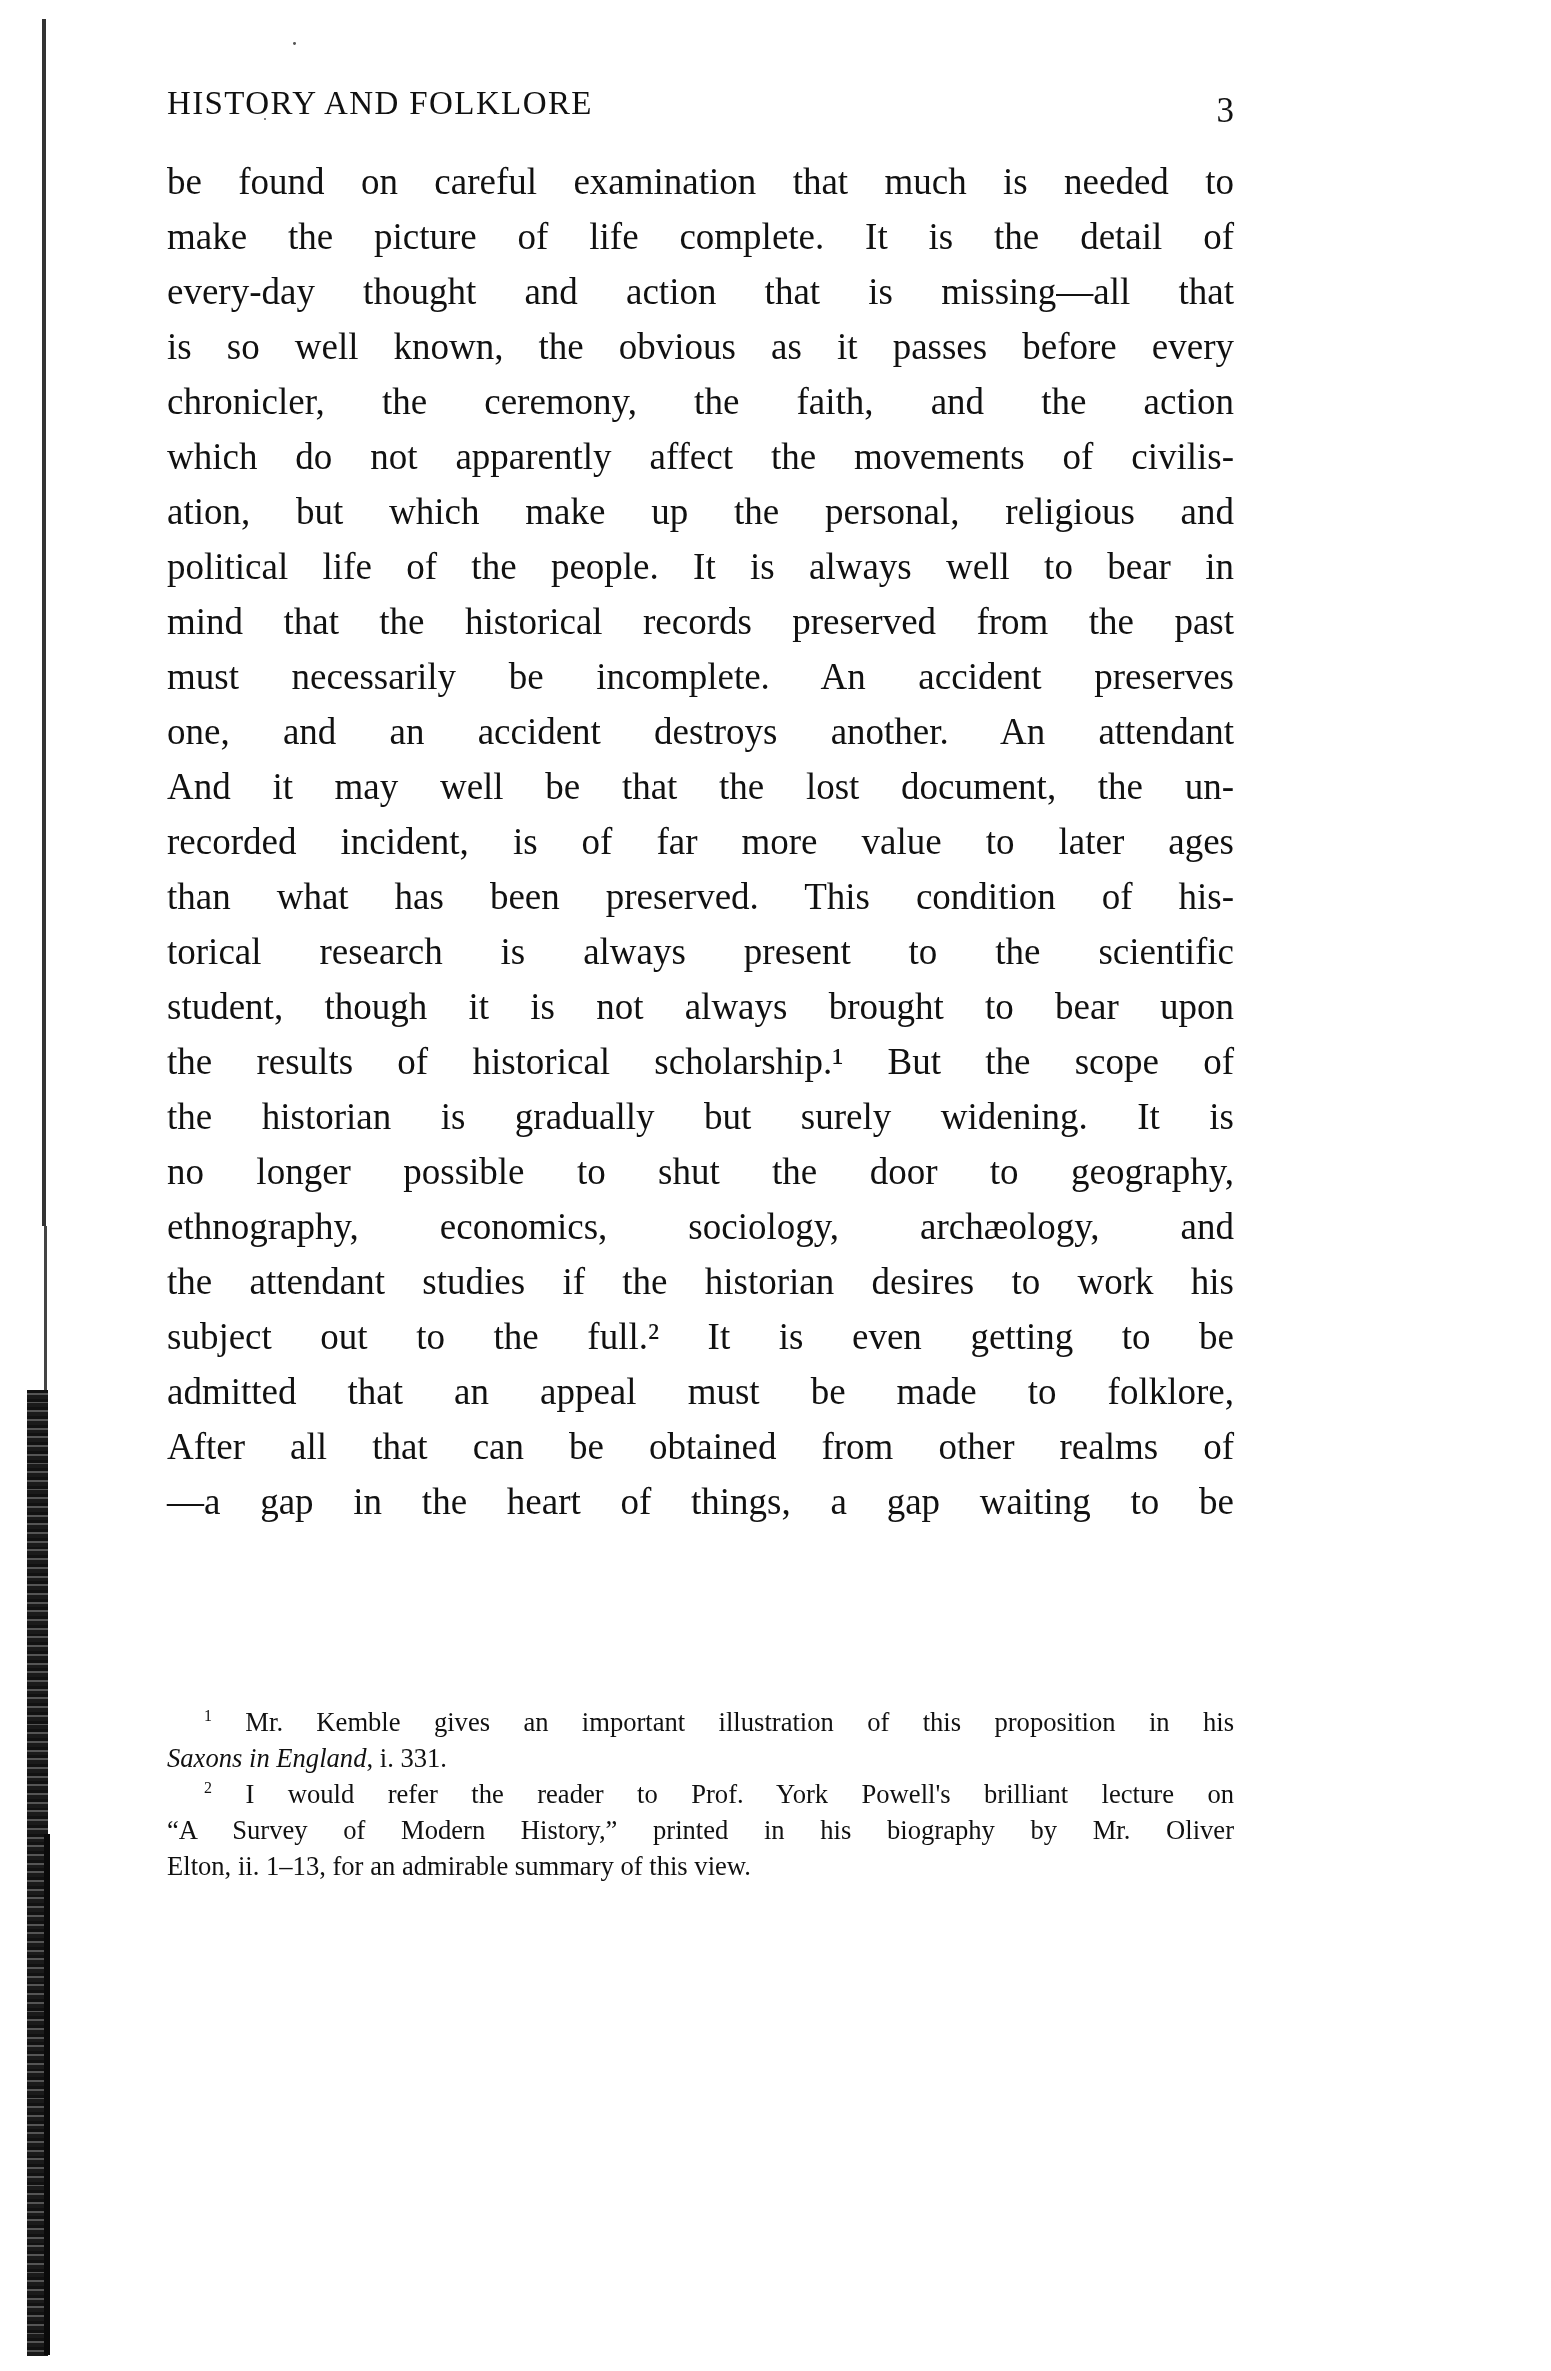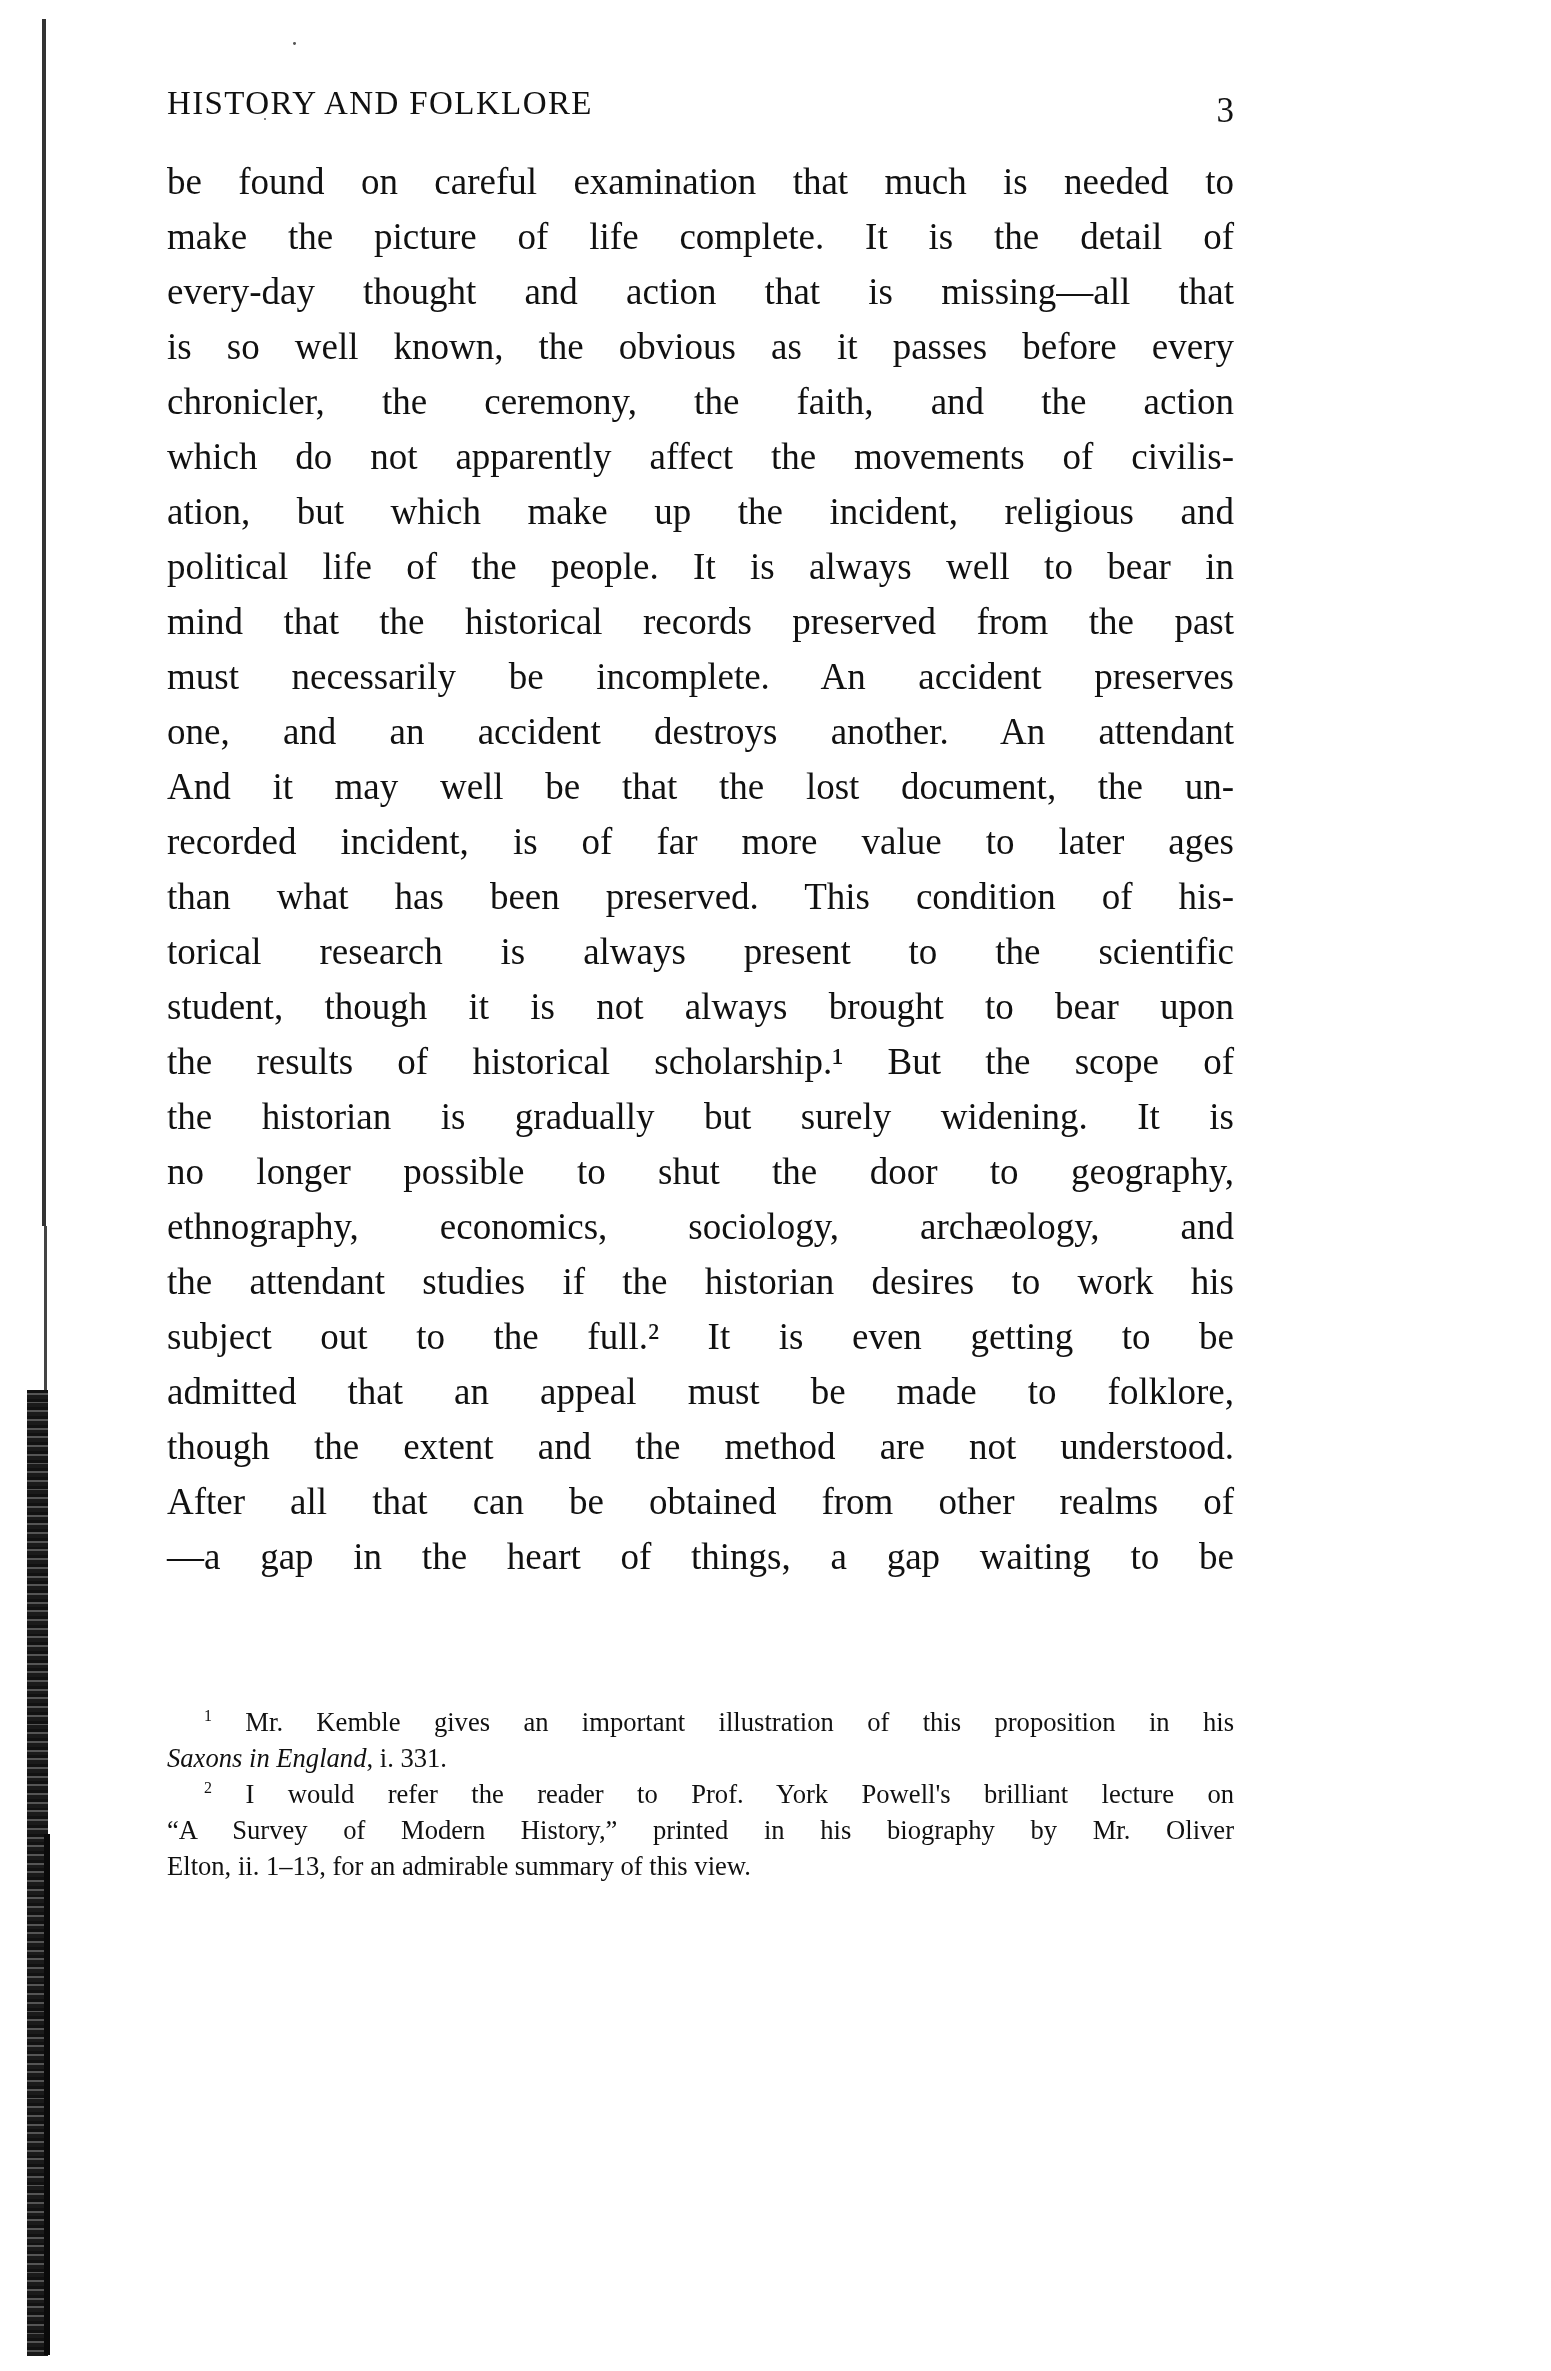--- a/index.html
+++ b/index.html
@@ -42,38 +42,37 @@
   <div class="page-number">3</div>
 </div>
 
 <div class="body">
   <div class="line">be found on careful examination that much is needed to</div>
   <div class="line">make the picture of life complete.  It is the detail of</div>
   <div class="line">every-day thought and action that is missing—all that</div>
   <div class="line">is so well known, the obvious as it passes before every</div>
   <div class="line">chronicler, the ceremony, the faith, and the action</div>
   <div class="line">which do not apparently affect the movements of civilis-</div>
-  <div class="line">ation, but which make up the incident, religious and</div>
+  <div class="line">ation, but which make up the personal, religious and</div>
   <div class="line">political life of the people.  It is always well to bear in</div>
   <div class="line">mind that the historical records preserved from the past</div>
   <div class="line">must necessarily be incomplete.  An accident preserves</div>
   <div class="line">one, and an accident destroys another.  An attendant</div>
   <div class="line">And it may well be that the lost document, the un-</div>
   <div class="line">recorded incident, is of far more value to later ages</div>
   <div class="line">than what has been preserved.  This condition of his-</div>
   <div class="line">torical research is always present to the scientific</div>
   <div class="line">student, though it is not always brought to bear upon</div>
   <div class="line">the results of historical scholarship.¹  But the scope of</div>
   <div class="line">the historian is gradually but surely widening.  It is</div>
   <div class="line">no longer possible to shut the door to geography,</div>
   <div class="line">ethnography, economics, sociology, archæology, and</div>
   <div class="line">the attendant studies if the historian desires to work his</div>
   <div class="line">subject out to the full.²  It is even getting to be</div>
   <div class="line">admitted that an appeal must be made to folklore,</div>
-  <div class="line">though the extent and the method are not understood.</div>
   <div class="line">After all that can be obtained from other realms of</div>
   <div class="line">—a gap in the heart of things, a gap waiting to be</div>
 </div>
 
 <div class="footnotes">
   <div class="fline indent"><sup>1</sup> <span>Mr. Kemble gives an important illustration of this proposition in his</span></div>
   <div class="fline last"><i>Saxons in England</i><span>, i. 331.</span></div>
   <div class="fline indent"><sup>2</sup> <span>I would refer the reader to Prof. York Powell's brilliant lecture on</span></div>
   <div class="fline">“A Survey of Modern History,” printed in his biography by Mr. Oliver</div>
   <div class="fline last">Elton, ii. 1–13, for an admirable summary of this view.</div>

